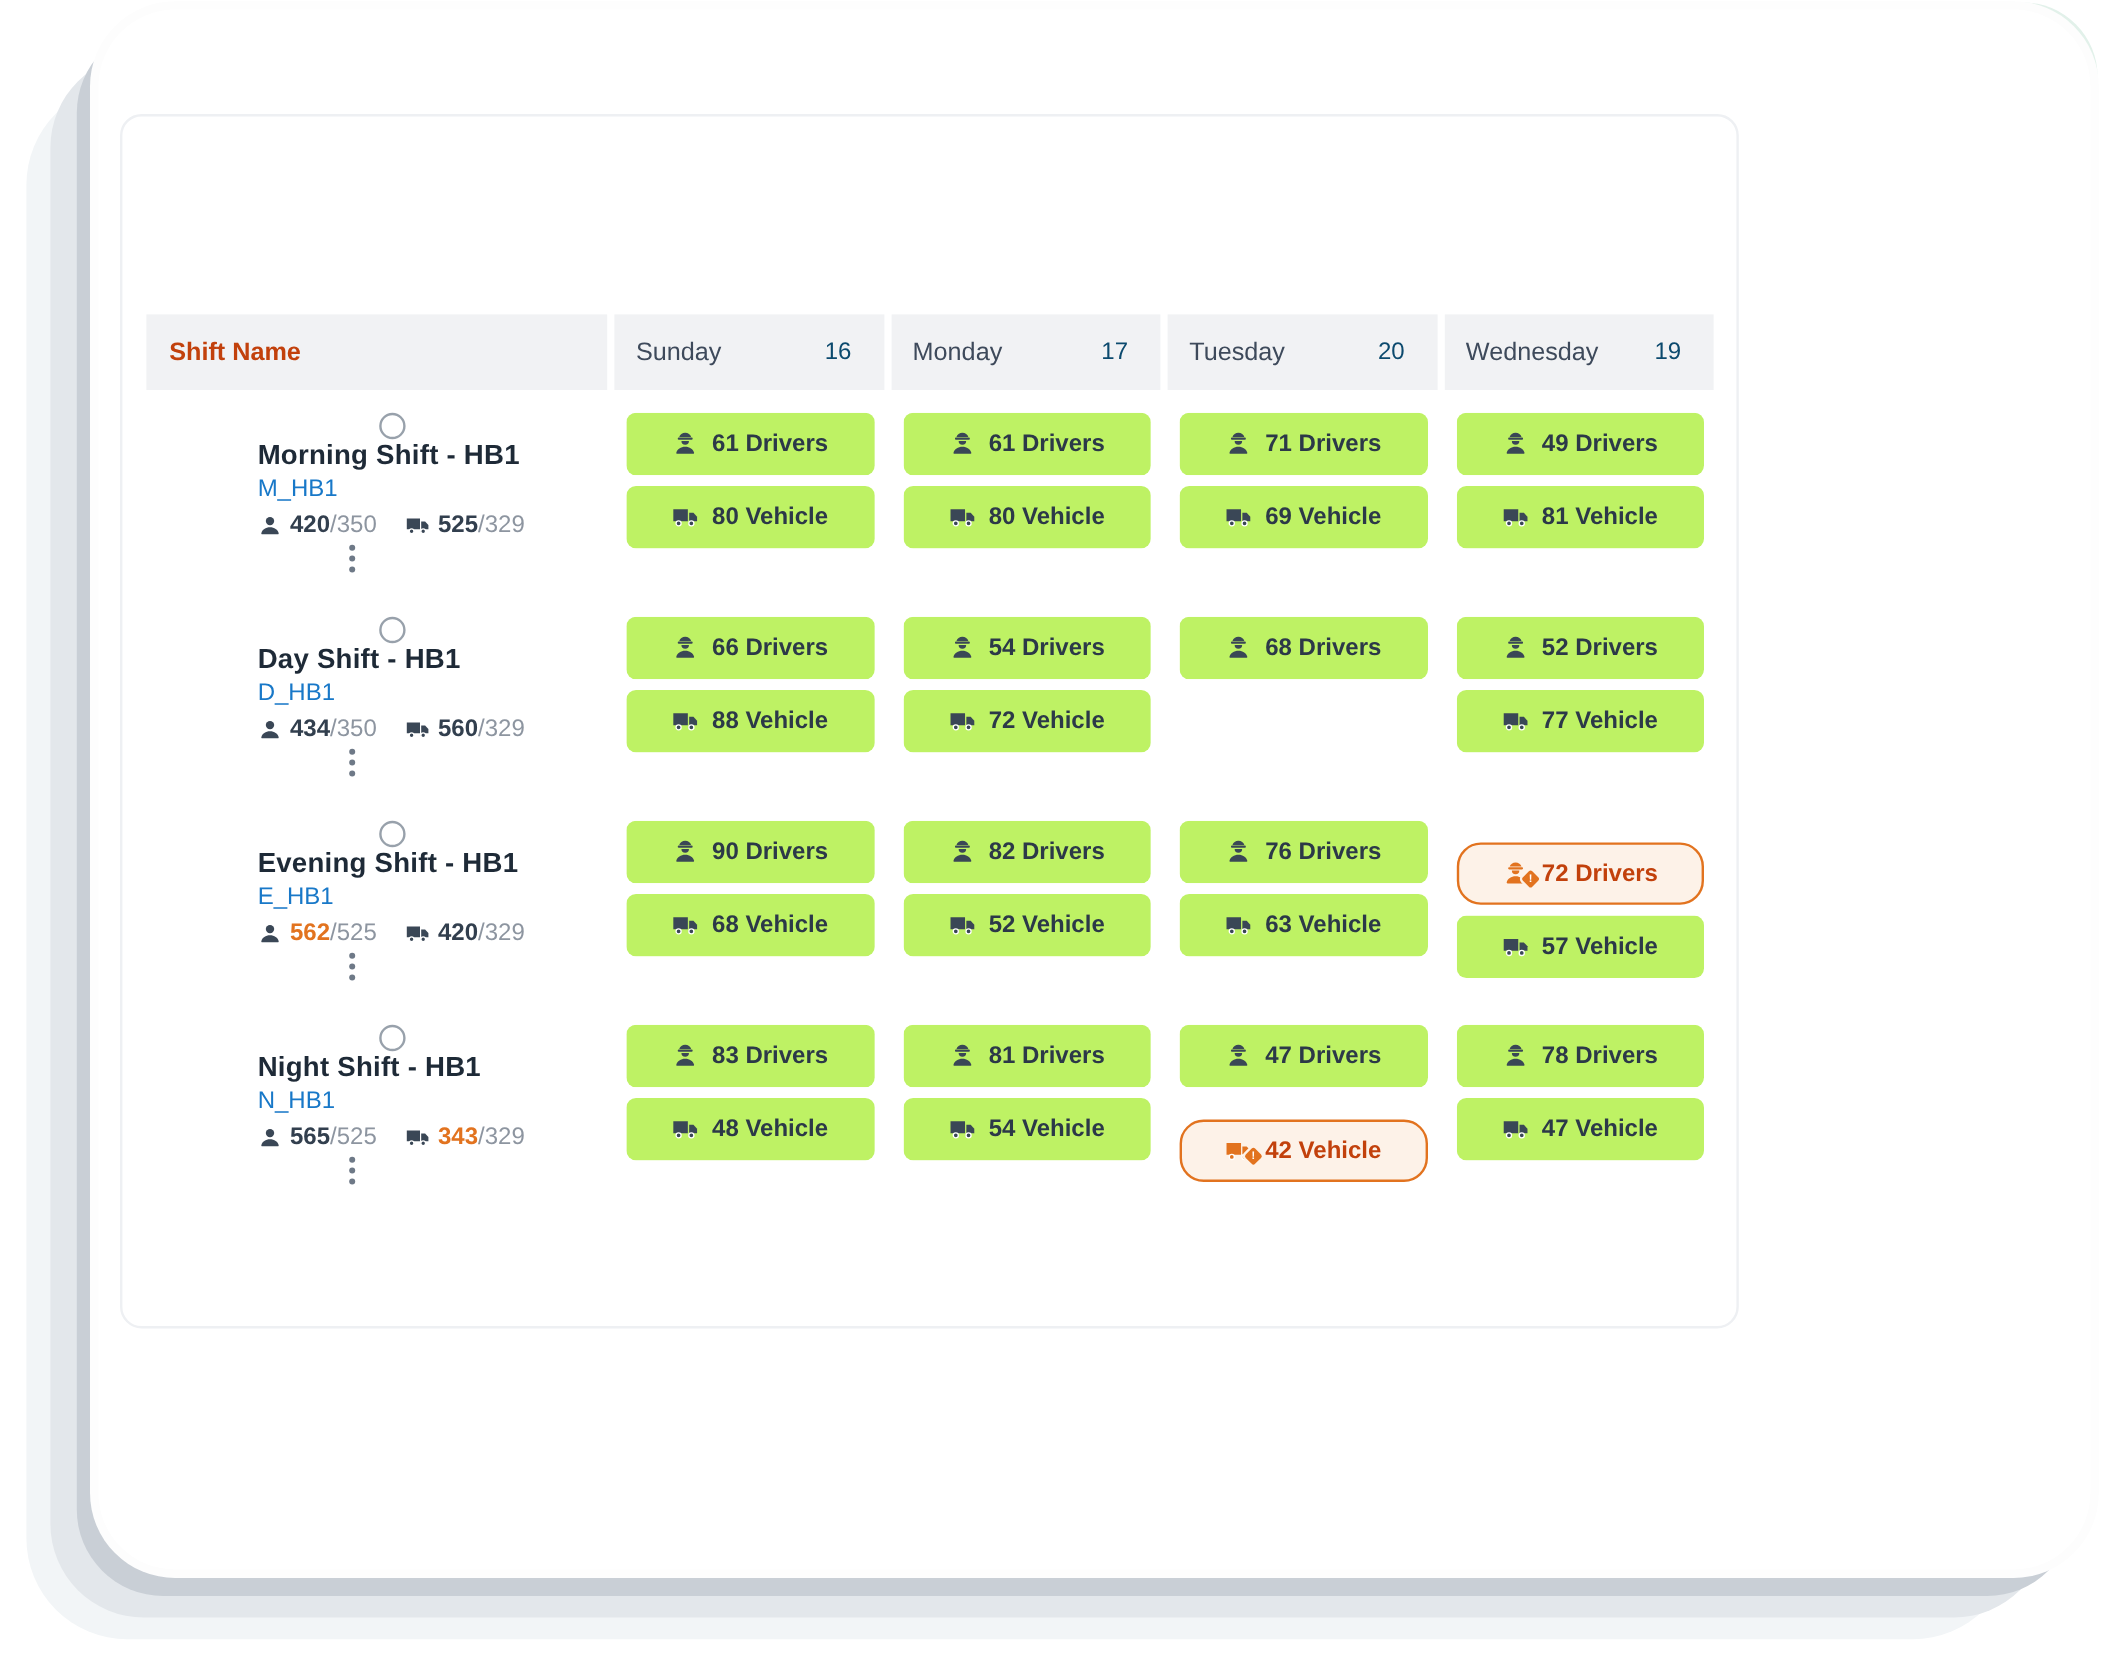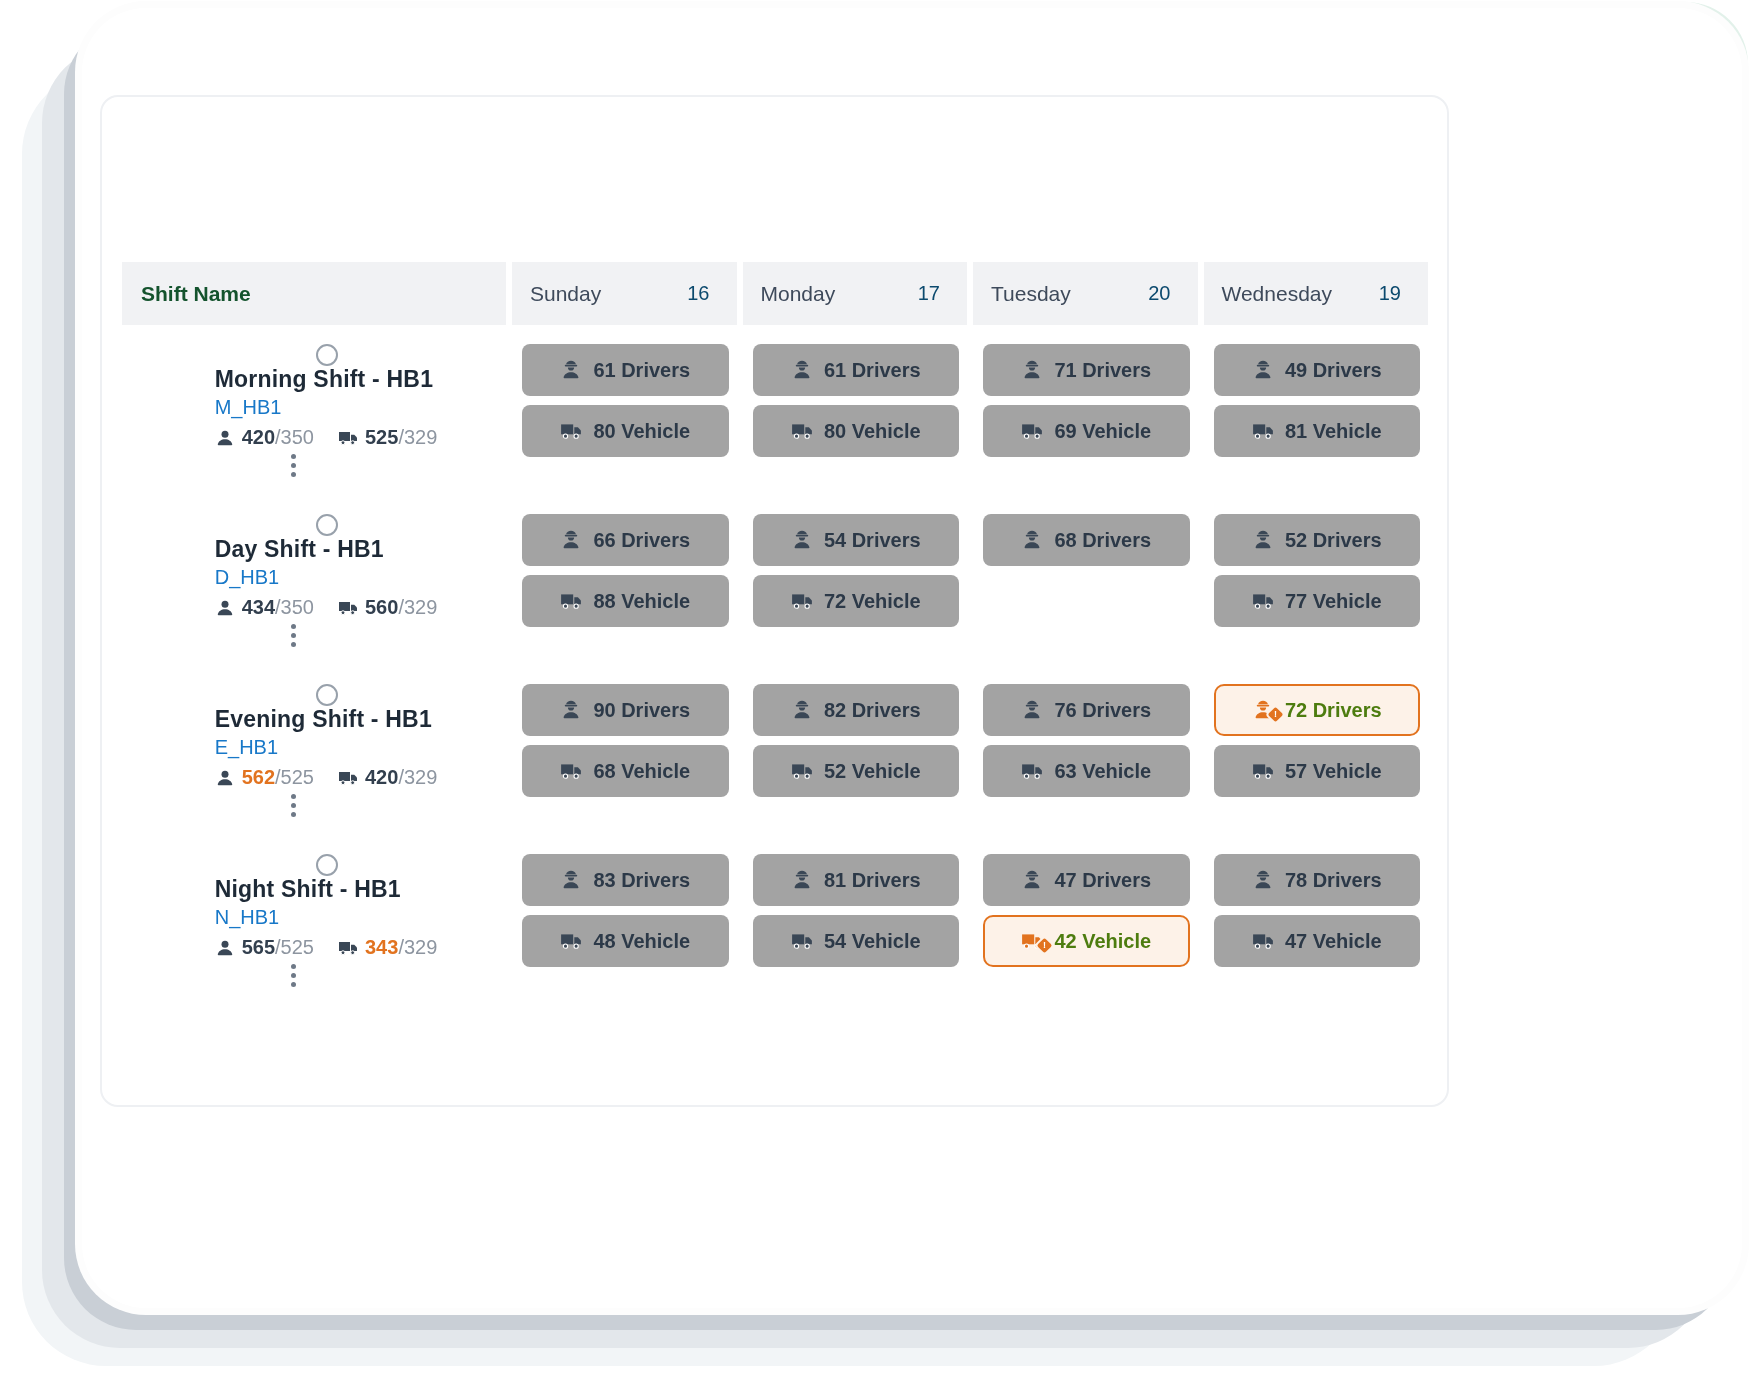--- a/index.html
+++ b/index.html
@@ -25,21 +25,21 @@
   .panel {
     position:absolute; left:100px; top:95px; width:1349px; height:1012px;
     background:#ffffff; border:2px solid #eef0f3; border-radius:18px;
   }
 
   .table { position:absolute; left:122px; top:262px; width:1306px; }
   .grid { display:grid; grid-template-columns:384px repeat(4,1fr); column-gap:6px; }
 
   
   .th { background:#f1f2f4; height:63px; display:flex; align-items:center; }
-  .shift-th { padding-left:19px; font-size:21px; font-weight:700; color:#14532d; }
+  .shift-th { padding-left:19px; font-size:21px; font-weight:700; color:#c2410c; }
   .day-th { justify-content:space-between; padding:0 27px 0 18px; }
   .day-name { font-size:21px; font-weight:400; color:#3e4a5b; }
   .day-date { font-size:20px; font-weight:400; color:#0c4a6e; }
 
   
   .tbody { margin-top:19px; row-gap:32px; }
   .trow { display:contents; }
 
   .shift-cell { display:flex; align-items:center;flex-direction:column; }
   .radio {
@@ -54,26 +54,26 @@
   .counts-group + .counts-group { margin-left:24px; }
   .num { font-weight:700; color:#323f4e; margin-left:7px; }
   .num.over { color:#e2731f; }
   .cap { color:#8d95a0; font-weight:400; }
 
   .kebab { display:flex; flex-direction:column; gap:4px; margin-right:42px; padding:5px; cursor:pointer; }
   .kebab i { width:5px; height:5px; border-radius:50%; background:#6e7987; }
 
   .day-cell { display:flex; flex-direction:column; gap:9px; padding:0 8px 0 10px; }
   .pill {
-    height:52px; border-radius:8px; background:#a3a3a3;
+    height:52px; border-radius:8px; background:#bef264;
     display:flex; align-items:center; justify-content:center; gap:11px;
     font-size:20px; font-weight:600; color:#2c3948;
     border:2px solid transparent; cursor:pointer;
   }
-  .pill.warn { background:#fdf2e8; border-color:#e2731f; color:#4d7c0f; border-radius:10px; }
+  .pill.warn { background:#fdf2e8; border-color:#e2731f; color:#c2410c; border-radius:20px;margin-top:18px; }
   .pill.warn .ic { fill:#e2731f; }
 
   .ic { width:22px; height:22px; fill:#3a4756; flex:none; }
   .counts-ic { width:20px; height:20px; }
 
   .ic-wrap { position:relative; display:flex; }
   .warn-badge {
     position:absolute; right:-7px; bottom:1px; width:11px; height:11px;
     background:#e2731f; transform:rotate(45deg); border-radius:2px;
     box-shadow:0 0 0 2px #fdf2e8;

